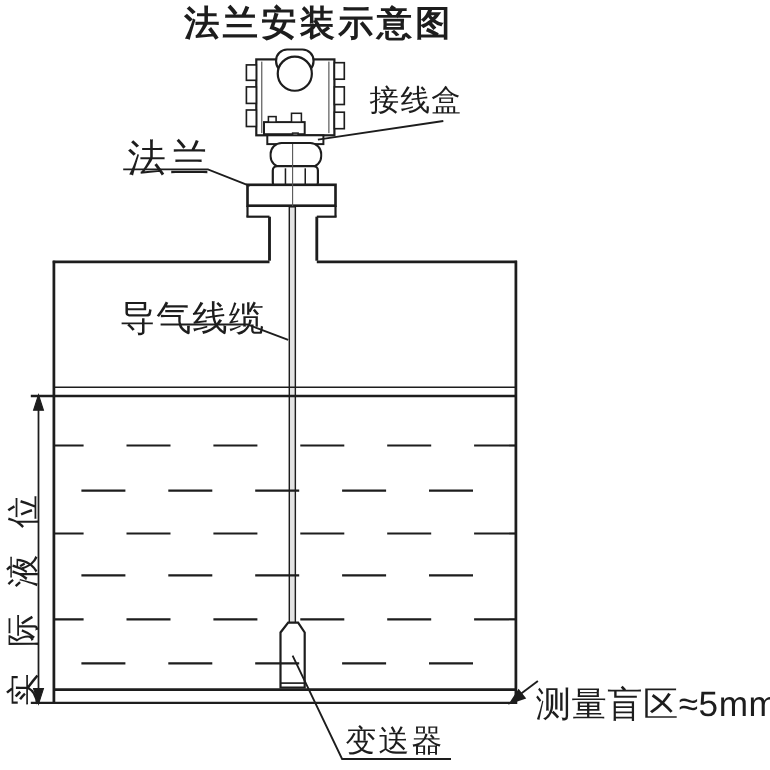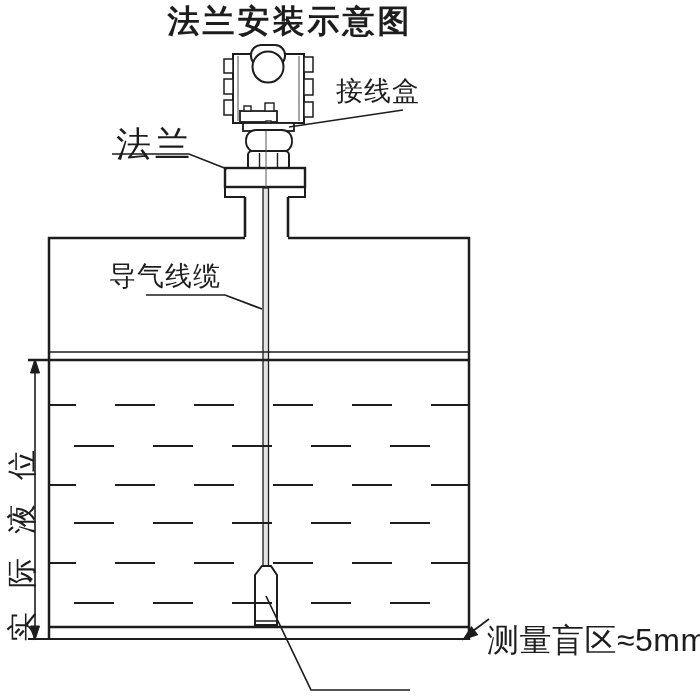--- a/index.html
+++ b/index.html
@@ -8,21 +8,21 @@
     font-family:"Liberation Sans",sans-serif;color:#1d1d1d;overflow:hidden;
   }
   #diagram-svg{position:absolute;left:0;top:0;}
   .lbl{position:absolute;color:#1d1d1d;white-space:nowrap;line-height:1.1;}
   .title{
     left:95px;top:4px;width:390px;text-align:center;
     font-size:32px;font-weight:bold;letter-spacing:3px;
   }
   .lbl-junction{left:336px;top:77px;font-size:27px;letter-spacing:1px;}
   .lbl-flange{left:116px;top:125px;font-size:35px;letter-spacing:4px;}
-  .lbl-aircable{left:109px;top:262px;font-size:27px;letter-spacing:1px;}
+  .lbl-aircable{left:109px;top:272px;font-size:32px;letter-spacing:1px;}
   .lbl-transmitter{left:314px;top:659px;font-size:28px;letter-spacing:2px;}
   .lbl-blindzone{left:487px;top:623px;font-size:32px;letter-spacing:0.5px;}
   .lbl-level{
     left:-81px;top:516px;width:212px;height:40px;text-align:center;
     font-size:30px;letter-spacing:24px;
     transform:rotate(-90deg);transform-origin:center center;
   }
 </style>
 </head>
 <body>
@@ -123,15 +123,16 @@
       <line x1="489" y1="619" x2="469" y2="634"></line>
       <polygon fill="#1d1d1d" points="464,639 477,634.5 471.5,627.5"></polygon>
     </g>
   </svg>
 
   <div class="lbl title">法兰安装示意图</div>
   <div class="lbl lbl-junction">接线盒</div>
   <div class="lbl lbl-flange">法兰</div>
   <div class="lbl lbl-aircable">导气线缆</div>
   <div class="lbl lbl-level">实际液位</div>
+  <div class="lbl lbl-transmitter">变送器</div>
   <div class="lbl lbl-blindzone">测量盲区≈5mm</div>
 
 </div>
 
 </body></html>

